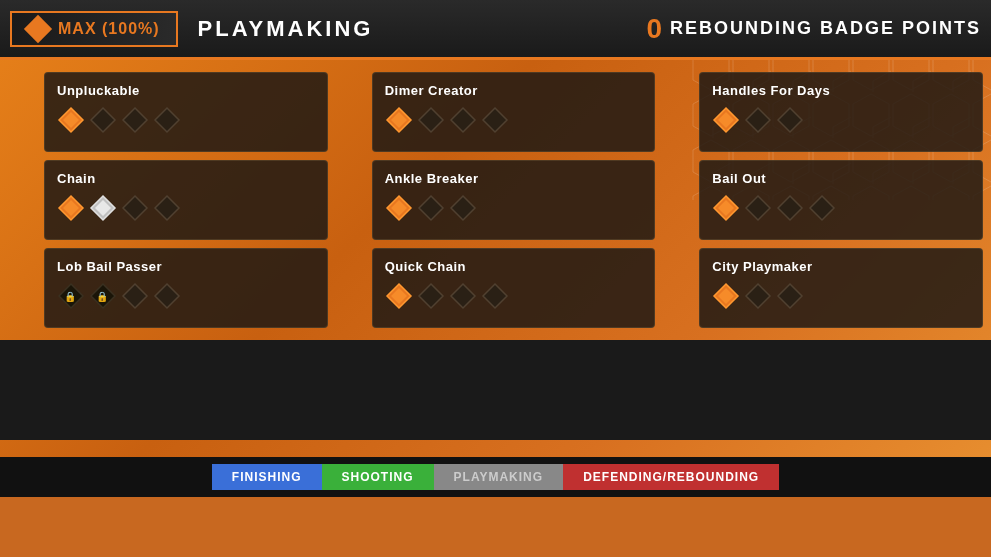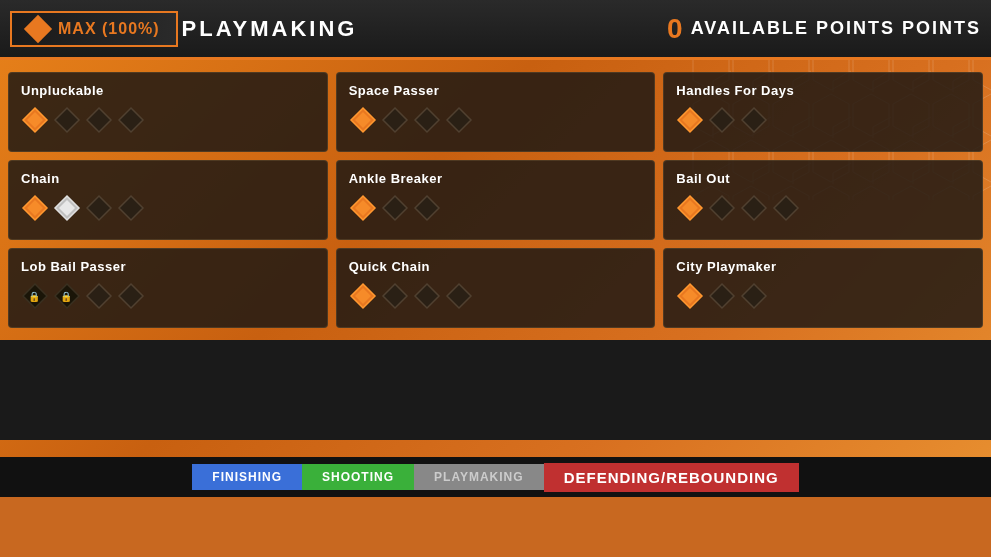--- a/index.html
+++ b/index.html
@@ -24,21 +24,21 @@
       padding: 0 10px;
       border-bottom: 3px solid #e87820;
     }
 
     .max-badge {
       display: flex;
       align-items: center;
       background: linear-gradient(to right, #1a1a1a, #2a2a2a);
       border: 2px solid #e87820;
       padding: 6px 16px;
-      margin-right: 4px;
+      margin-right: 20px;
     }
 
     .diamond-icon {
       width: 20px;
       height: 20px;
       background: #e87820;
       transform: rotate(45deg);
       margin-right: 10px;
       flex-shrink: 0;
     }
@@ -84,20 +84,21 @@
       gap: 8px;
     }
 
     .badge-card {
       background: rgba(30, 25, 20, 0.85);
       border: 1px solid rgba(100, 80, 50, 0.5);
       border-radius: 4px;
       padding: 10px 12px;
       min-height: 80px;
       position: relative;
+      margin-left: 36px;
     }
 
     .badge-name {
       color: white;
       font-size: 13px;
       font-weight: 900;
       letter-spacing: 0.5px;
       margin-bottom: 8px;
       display: block;
     }
@@ -152,21 +153,21 @@
       font-weight: 900;
       letter-spacing: 1px;
       cursor: pointer;
       border: none;
       text-transform: uppercase;
     }
 
     .nav-tab.finishing { background: #3a6fd8; color: white; }
     .nav-tab.shooting { background: #3ab03a; color: white; text-align: center; }
     .nav-tab.playmaking { background: #888; color: #ccc; }
-    .nav-tab.defending { background: #c03030; color: white; font-size: 15px; text-align: center; }
+    .nav-tab.defending { background: #c03030; color: white; font-size: 12px; text-align: center; }
 
     
     .content-wrapper {
       background: linear-gradient(135deg, #e8821a 0%, #c86010 40%, #d87020 70%, #e89030 100%);
       position: relative;
       height: 497px;
     }
 
     
     .hex-pattern {
@@ -195,21 +196,21 @@
   </svg>
 
   <div class="header-bar">
     <div class="max-badge">
       <div class="diamond-icon"></div>
       <span class="max-text">MAX (100%)</span>
     </div>
     <span class="playmaking-title">PLAYMAKING</span>
     <div class="badge-points">
       <span class="badge-count">0</span>
-      <span class="badge-label">AVAILABLE POINTS POINTS</span>
+      <span class="badge-label">REBOUNDING BADGE POINTS</span>
     </div>
   </div>
 
   <div style="padding: 12px 8px; position: relative; z-index: 5;">
     <div class="badge-grid" id="badge-grid">
     <div class="badge-card">
           <span class="badge-name">Unpluckable</span>
           <div class="badge-icons">
             <div class="badge-diamond">
               <svg viewBox="0 0 28 28" width="28" height="28">
@@ -232,21 +233,21 @@
   </div>
             <div class="badge-diamond">
               <svg viewBox="0 0 28 28" width="28" height="28">
     <polygon points="14,2 26,14 14,26 2,14" fill="#2a2015" stroke="#504030" stroke-width="1.5"></polygon>
 
   </svg>
   </div>
           </div>
         </div>
         <div class="badge-card">
-          <span class="badge-name">Space Passer</span>
+          <span class="badge-name">Dimer Creator</span>
           <div class="badge-icons">
             <div class="badge-diamond">
               <svg viewBox="0 0 28 28" width="28" height="28">
     <polygon points="14,2 26,14 14,26 2,14" fill="#e87820" stroke="#ff9830" stroke-width="1.5"></polygon>
 
     <polygon points="14,6 22,14 14,22 6,14" fill="#ff9830" stroke="none" opacity="0.6"></polygon>
   </svg>
   </div>
             <div class="badge-diamond">
               <svg viewBox="0 0 28 28" width="28" height="28">

